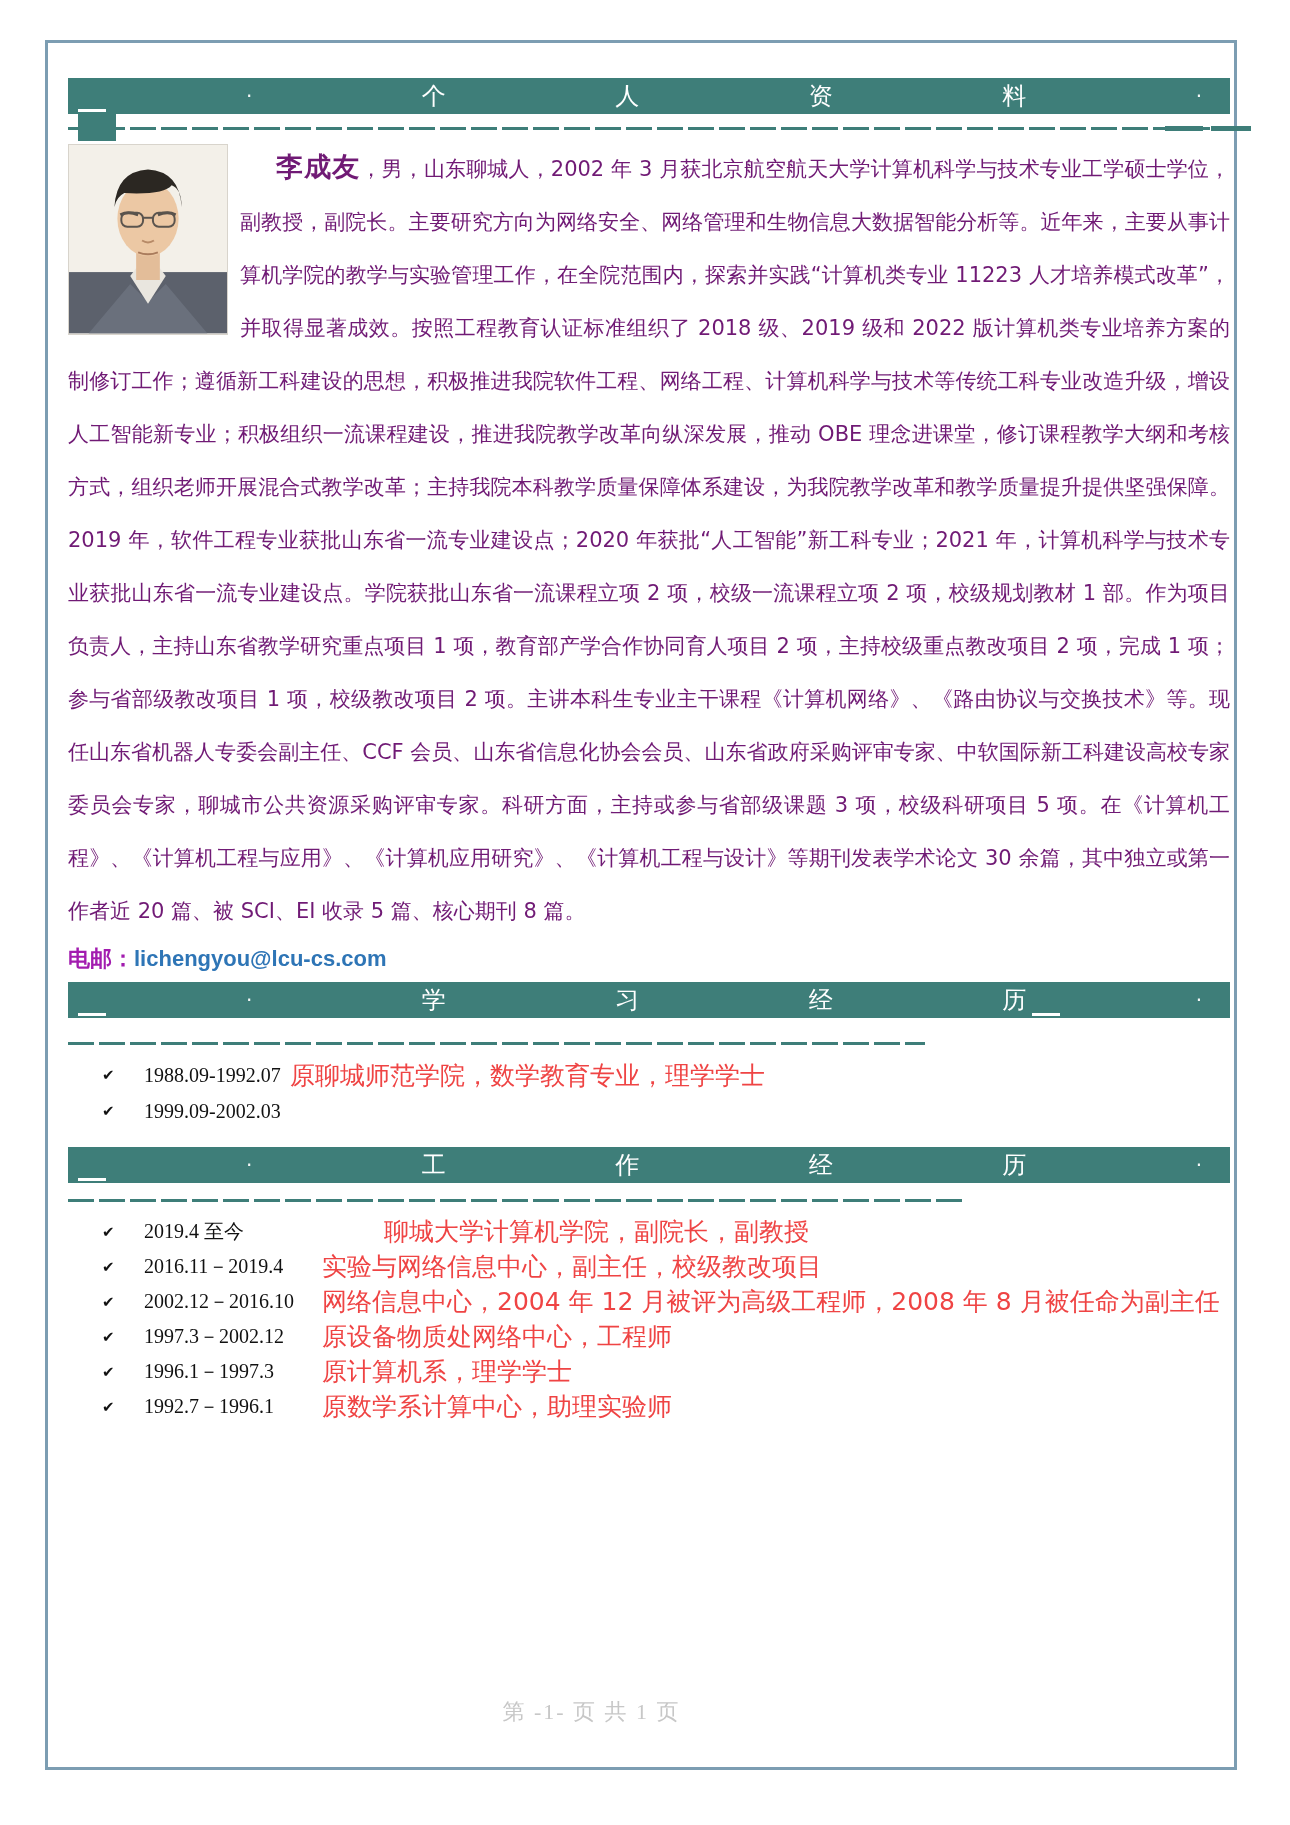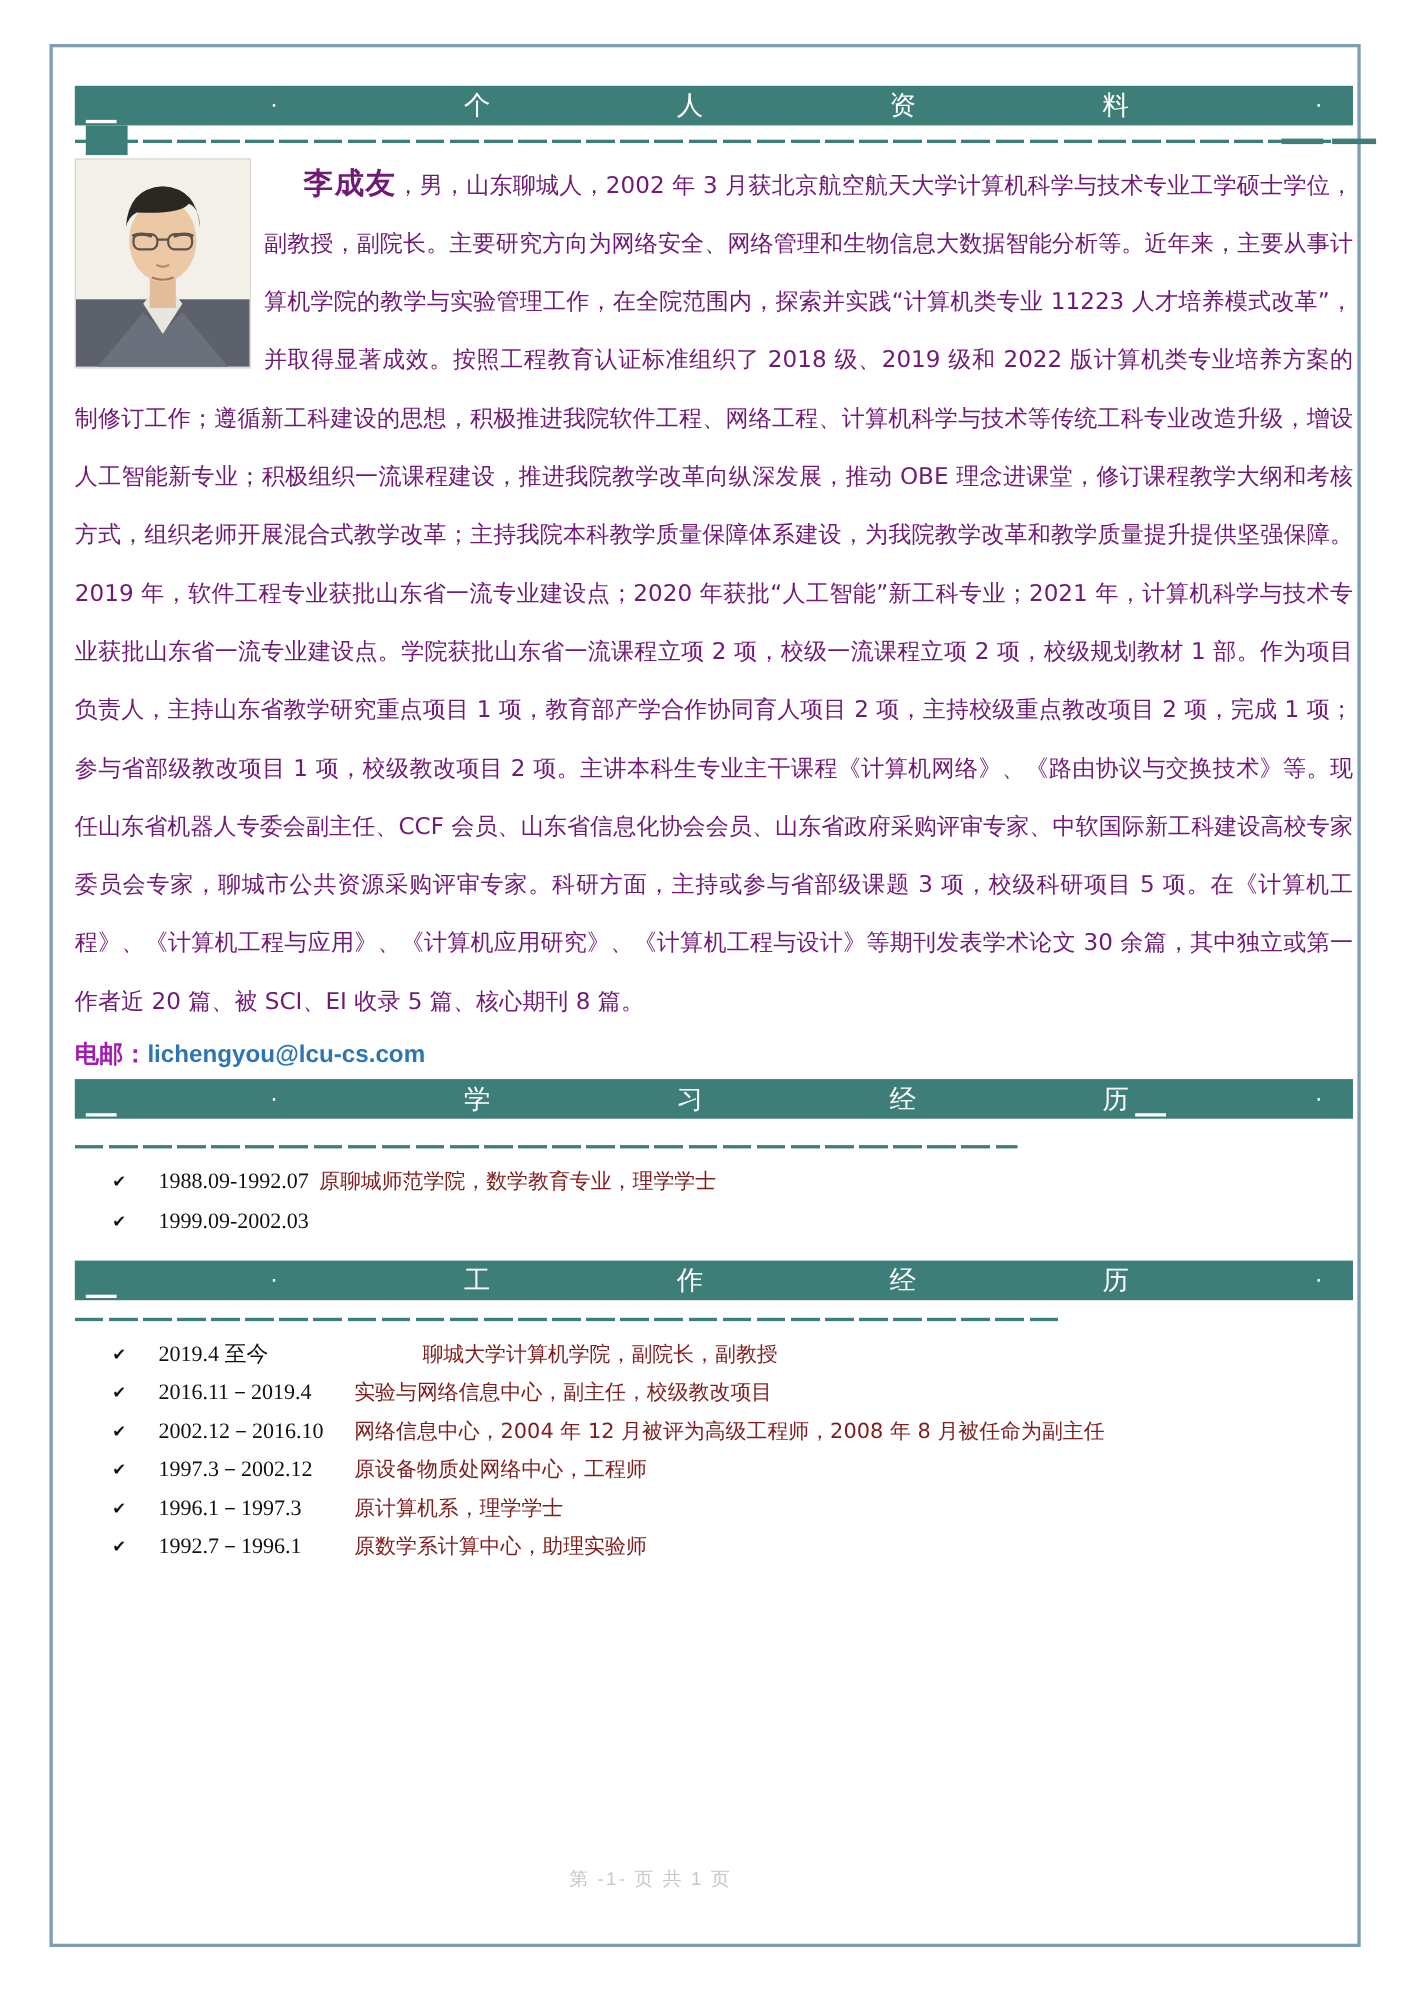--- a/index.html
+++ b/index.html
@@ -66,27 +66,27 @@
   .rows{margin-top:12px;}
   .rows.edu .row{height:36px;}
   .rows.work .row{height:35px;}
   .row{display:flex;align-items:center;padding-left:34px;box-sizing:border-box;}
   .check{width:42px;font-size:15px;font-weight:bold;color:#111;flex:0 0 42px;}
   .date{
     font-family:"Liberation Serif","DejaVu Serif",serif;
     font-size:20px;color:#111;flex:0 0 146px;white-space:nowrap;
   }
   .rows.work .date{flex:0 0 178px;}
-  .desc{font-size:19px;color:#7f1d1d;white-space:nowrap;}
+  .desc{font-size:25px;color:#ef4444;white-space:nowrap;}
   .row.indent-desc .desc{padding-left:62px;}
 
   .footer{
     position:absolute;left:0;top:1697px;width:1183px;text-align:center;
-    color:#c7c7c7;font-size:17px;letter-spacing:2px;
-    font-family:Liberation Sans, sans-serif;
+    color:#c7c7c7;font-size:22px;letter-spacing:2px;
+    font-family:Liberation Serif, serif;
   }
 </style>
 </head>
 <body>
 
 <div class="page-border"></div>
 
 <div class="content">
 
   <div class="band">

